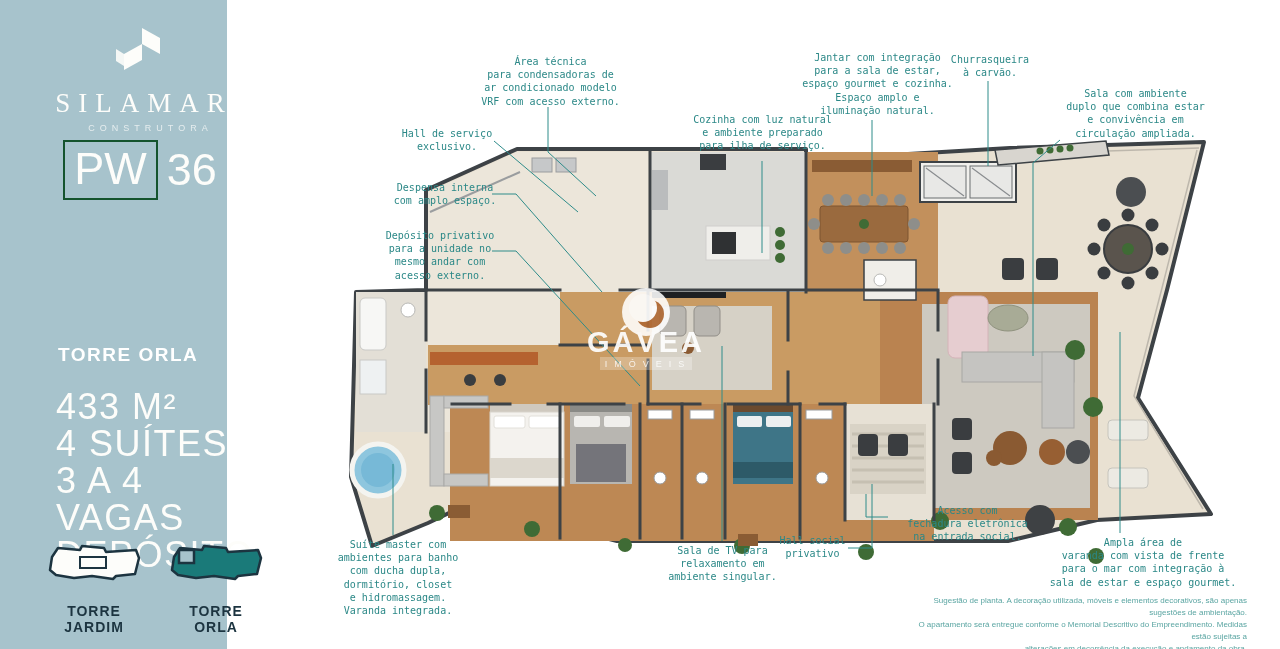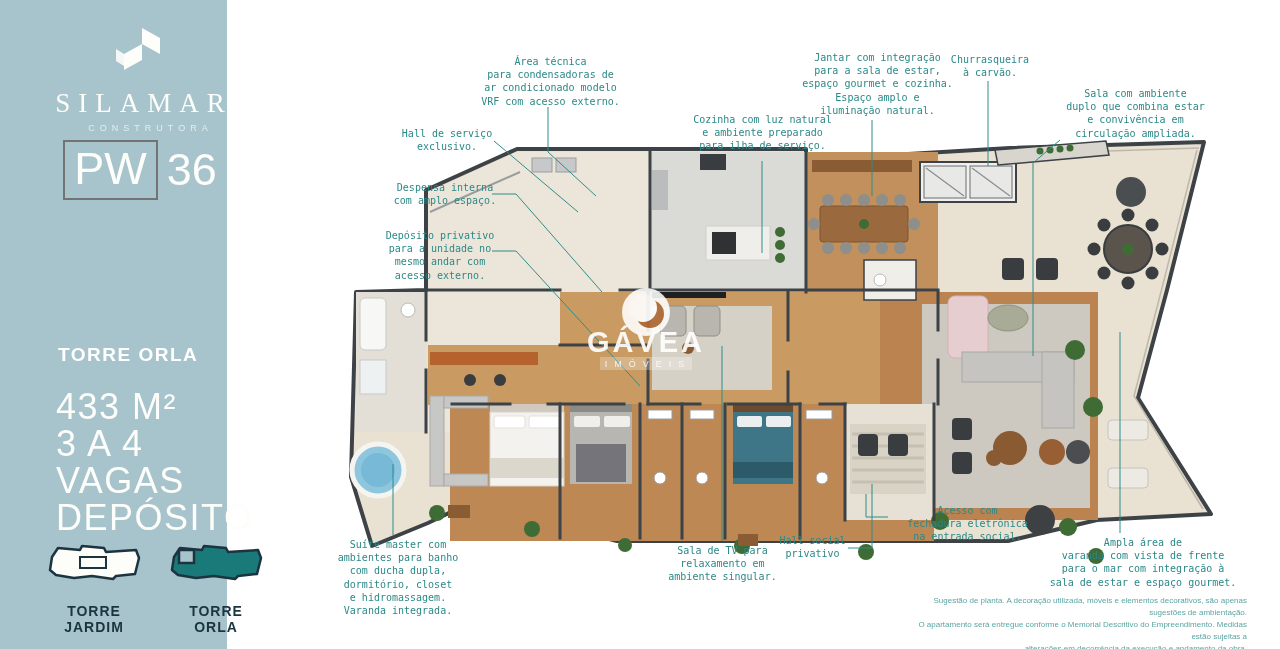--- a/index.html
+++ b/index.html
@@ -7,21 +7,21 @@
     width:1280px;height:649px;position:relative;overflow:hidden;
     background:#ffffff;font-family:"Liberation Sans",sans-serif;
   }
   
   .sidebar{position:absolute;left:0;top:0;width:227px;height:649px;background:#a7c3cc;color:#fff;}
   .logo-wrap{position:absolute;top:28px;left:0;width:280px;text-align:center;}
   .brand-name{font-family:"Liberation Serif",serif;font-size:27px;letter-spacing:8px;color:#fdfdfa;margin-top:8px;padding-left:8px;}
   .brand-sub{font-size:9px;letter-spacing:5px;color:#f0f4f4;opacity:.85;margin-top:4px;padding-left:21px;}
   .unit{position:absolute;top:140px;left:0;width:280px;display:flex;justify-content:center;align-items:center;gap:9px;
         color:#fdfdfa;font-weight:100;font-size:45px;}
-  .unit .pw{border:2px solid #737373;padding:1px 9px 3px;}
+  .unit .pw{border:2px solid #14532d;padding:1px 9px 3px;}
   .tower-title{position:absolute;left:58px;top:344px;font-size:19px;font-weight:bold;letter-spacing:1.5px;color:#fff;}
   .specs{position:absolute;left:56px;top:388px;font-size:36px;line-height:37px;font-weight:300;letter-spacing:1.5px;color:#fdfdfa;}
   .towers{position:absolute;left:46px;top:543px;display:flex;gap:26px;}
   .tower{text-align:center;}
   .tower-label{font-size:14px;font-weight:bold;letter-spacing:1px;color:#1c3440;margin-top:16px;}
   
   .plan-area{position:absolute;left:280px;top:0;width:1000px;height:649px;background:#fff;}
   .plan-svg{position:absolute;left:0;top:0;}
   .ann{position:absolute;font-family:"DejaVu Sans Mono",monospace;font-size:10px;line-height:1.32;
        color:#2b8887;white-space:pre-line;text-align:center;}
@@ -57,20 +57,21 @@
 
   <div class="unit">
     <span class="pw">PW</span>
     <span class="num">36</span>
   </div>
 
   <h2 class="tower-title" style="margin:0;">TORRE ORLA</h2>
 
   <div class="specs">
     <div>433 M²</div>
+    <div>4 SUÍTES</div>
     <div>3 A 4 VAGAS</div>
     <div>DEPÓSITO</div>
   </div>
 
   <div class="towers">
     <div class="tower">
       <svg width="96" height="40" viewBox="0 0 96 40">
         <path d="M6,14 L12,5 L34,7 L36,3 L58,5 L60,9 L90,7 L93,15 L89,31 L70,33 L67,36 L46,33 L28,35 L10,32 L4,27 Z" fill="#fdfdfa" stroke="#1c3440" stroke-width="2.5" stroke-linejoin="round"></path>
         <rect x="34" y="14" width="26" height="11" fill="none" stroke="#1c3440" stroke-width="2"></rect>
       </svg>

